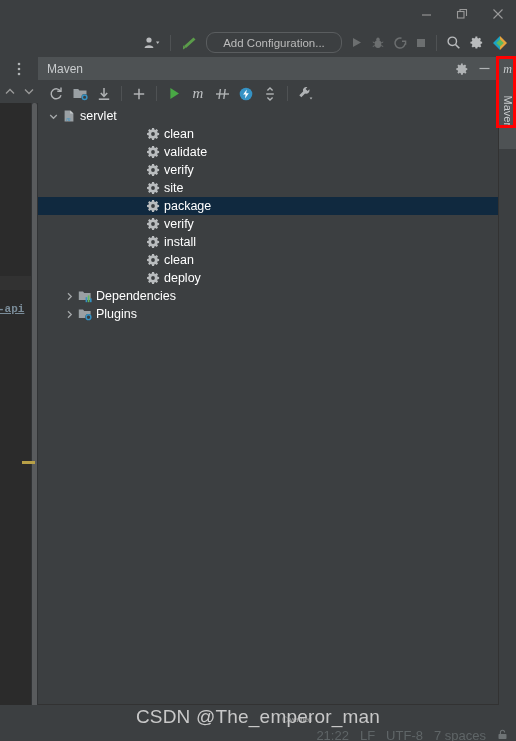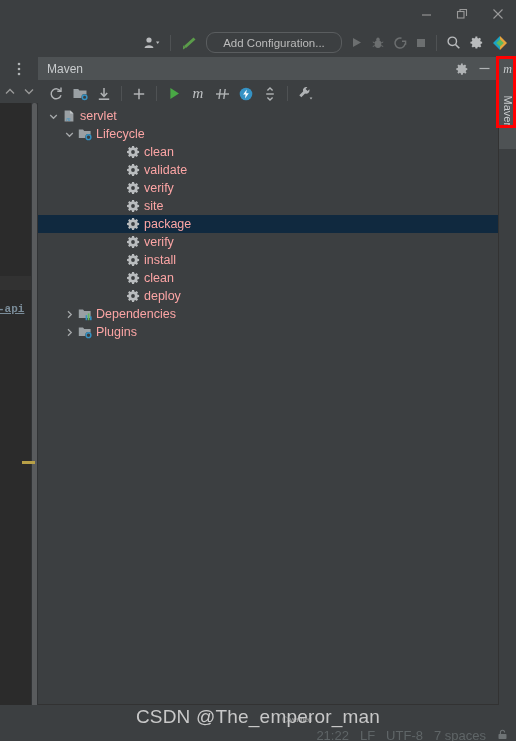--- a/index.html
+++ b/index.html
@@ -63,24 +63,24 @@
   .mv-tsep{width:1px;height:15px;background:#4f5254;margin:0 5px;}
 
   
   .tree{position:absolute;left:0;top:50px;width:461px;height:598px;background:#3c3f41;
         overflow:hidden;}
   .row{height:18px;display:flex;align-items:center;white-space:nowrap;position:relative;}
   .row.sel{background:#10293f;}
   .twisty{width:13px;height:18px;display:flex;align-items:center;justify-content:center;
           color:#a0a3a5;flex:0 0 13px;}
   .ticon{width:17px;height:18px;display:flex;align-items:center;justify-content:center;flex:0 0 17px;}
-  .tlabel{color:#fca5a5;font-size:12.5px;padding-left:3px;}
+  .tlabel{color:#ffffff;font-size:12.5px;padding-left:3px;}
   .ind0{padding-left:9px;}
   .ind1{padding-left:25px;}
-  .ind2{padding-left:41px;}
+  .ind2{padding-left:61px;}
   .ind2 .ticon{margin-left:32px;}
 
   
   .rstrip{position:absolute;left:499px;top:57px;width:17px;height:648px;background:#3c3f41;}
   .rtab{position:absolute;left:0;top:0;width:17px;height:92px;background:#4e5254;}
   .rtab-icon{position:absolute;left:0;top:4px;width:17px;height:16px;display:flex;
              align-items:center;justify-content:center;color:#c9ccce;font-size:12px;
              font-style:italic;font-family:"Liberation Serif",serif;}
   .rtab-label{position:absolute;left:0;top:22px;width:17px;height:66px;
               display:flex;align-items:center;justify-content:center;}
@@ -331,35 +331,20 @@
           </span>
           <span class="ticon">
             <svg width="14" height="14" viewBox="0 0 14 14">
               <path d="M2.6 1.4 H8.2 L11.4 4.4 V12.6 H2.6 Z" fill="#9aa0a4"></path>
               <path d="M8.2 1.4 V4.4 H11.4 Z" fill="#c8ccce"></path>
               <text x="4.2" y="11.6" fill="#3592c4" font-size="6" font-style="italic" font-family="Liberation Serif, serif">m</text>
             </svg>
           </span>
           <span class="tlabel">servlet</span>
         </div>
-        <div class="row ind1">
-          <span class="twisty">
-            <svg width="9" height="9" viewBox="0 0 9 9">
-              <path d="M1.2 3 L4.5 6.3 L7.8 3" fill="none" stroke="#a6a9ab" stroke-width="1.25"></path>
-            </svg>
-          </span>
-          <span class="ticon">
-            <svg width="14" height="14" viewBox="0 0 14 14">
-              <path d="M0.8 2.6 H5 L6.2 4.1 H12.6 V11 H0.8 Z" fill="#9aa0a4"></path>
-              <circle cx="10.5" cy="10.2" r="3.2" fill="#3c3f41"></circle>
-              <circle cx="10.5" cy="10.2" r="2.4" fill="none" stroke="#3592c4" stroke-width="1.4"></circle>
-            </svg>
-          </span>
-          <span class="tlabel">Lifecycle</span>
-        </div>
         <div class="row ind2">
           <span class="twisty"></span>
           <span class="ticon">
             <svg width="14" height="14" viewBox="0 0 14 14">
               <path fill="#b9bcbe" d="M12.4 8V6l-1.5-.25a4 4 0 00-.45-1.1l.88-1.22-1.4-1.4-1.22.88a4 4 0 00-1.1-.45L7.35 1h-2l-.26 1.46a4 4 0 00-1.1.45L2.77 2.03l-1.4 1.4.88 1.22a4 4 0 00-.45 1.1L.35 6v2l1.45.25c.1.39.25.76.45 1.1l-.88 1.22 1.4 1.4 1.22-.88c.34.2.71.35 1.1.45L5.35 13h2l.26-1.46c.39-.1.76-.25 1.1-.45l1.22.88 1.4-1.4-.88-1.22c.2-.34.35-.71.45-1.1L12.4 8z" transform="translate(0.7,0)"></path>
               <circle cx="7" cy="7" r="1.9" fill="#3c3f41"></circle>
             </svg>
           </span>
           <span class="tlabel">clean</span>
         </div>

